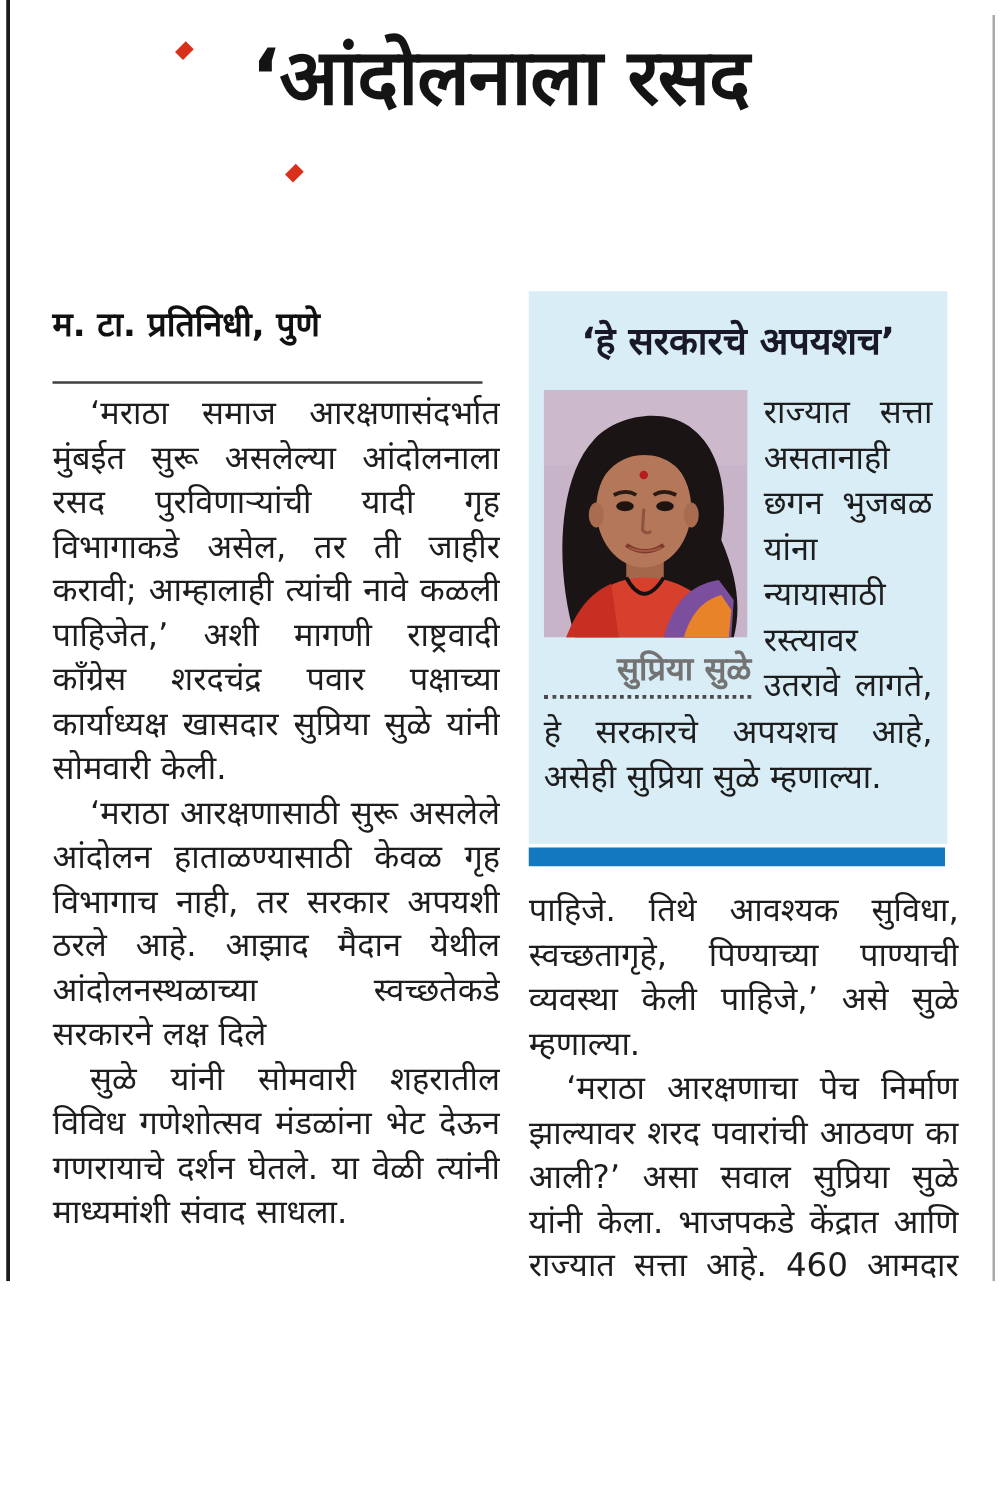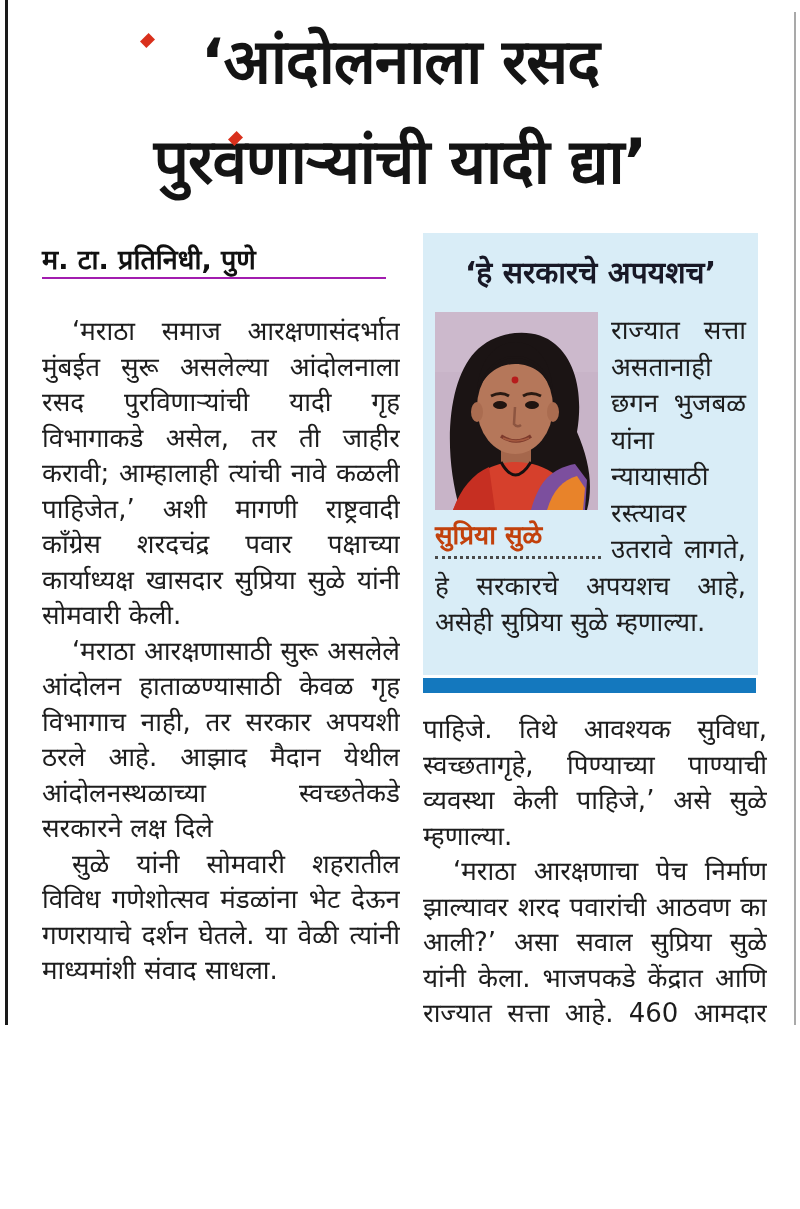--- a/index.html
+++ b/index.html
@@ -31,21 +31,21 @@
     color: #141414; letter-spacing: -1px;
   }
   .red-dot {
     position: absolute; width: 9px; height: 9px; background: #d9301c;
     transform: rotate(45deg) scaleY(1.35);
   }
   .red-dot.dot1 { left: 143px; top: 36px; }
   .red-dot.dot2 { left: 231px; top: 134px; }
   .byline-wrap {
     position: absolute; left: 42px; top: 240px; width: 344px;
-    border-bottom: 2px solid #a21caf; padding-bottom: 0;
+    border-bottom: 2px solid #404040; padding-bottom: 28px;
   }
   .byline {
     font-size: 27px; font-weight: 700; color: #111;
   }
   .col-left {
     position: absolute; left: 42px; top: 314px; width: 358px; height: 892px;
     overflow: hidden;
   }
   .col-right {
     position: absolute; left: 423px; top: 712px; width: 344px; height: 472px;
@@ -64,21 +64,21 @@
   .box-inner { padding: 12px 12px 10px 12px; }
   .box-title {
     font-size: 30px; font-weight: 700; color: #181826;
     text-align: center; margin: 6px 0 20px 0;
   }
   .box-figure {
     float: left; width: 166px; margin: 0 10px 4px 0;
   }
   .box-photo { width: 163px; height: 198px; display: block; }
   .box-caption {
-    font-size: 26px; font-weight: 700; color: #c2410c; text-align: left;
+    font-size: 26px; font-weight: 700; color: #737373; text-align: right;
     margin-top: 6px; padding-bottom: 4px;
     border-bottom: 3px dotted #4a4a4a;
   }
   .box-body {
     font-size: 26px; line-height: 36.5px; text-align: justify;
     color: #1d1d1d; margin: 0;
   }
   .box-bar {
     margin-top: 3px; width: 333px; height: 15px; background: #1478be;
   }
@@ -87,21 +87,20 @@
 <body>
 
 <div class="page">
 
   <div class="left-border"></div>
   <div class="left-border-foot"></div>
   <div class="right-rule"></div>
 
   <div class="headline">
     <div>‘आंदोलनाला रसद</div>
-    <div>पुरवणाऱ्यांची यादी द्या’</div>
   </div>
   <div class="red-dot dot1"></div>
   <div class="red-dot dot2"></div>
 
   <div class="byline-wrap">
     <span class="byline">म. टा. प्रतिनिधी, पुणे</span>
   </div>
 
   <div class="col-left">
     <p class="para">‘मराठा समाज आरक्षणासंदर्भात मुंबईत सुरू असलेल्या आंदोलनाला रसद पुरविणाऱ्यांची यादी गृह विभागाकडे असेल, तर ती जाहीर करावी; आम्हालाही त्यांची नावे कळली पाहिजेत,’ अशी मागणी राष्ट्रवादी काँग्रेस शरदचंद्र पवार पक्षाच्या कार्याध्यक्ष खासदार सुप्रिया सुळे यांनी सोमवारी केली.</p>

